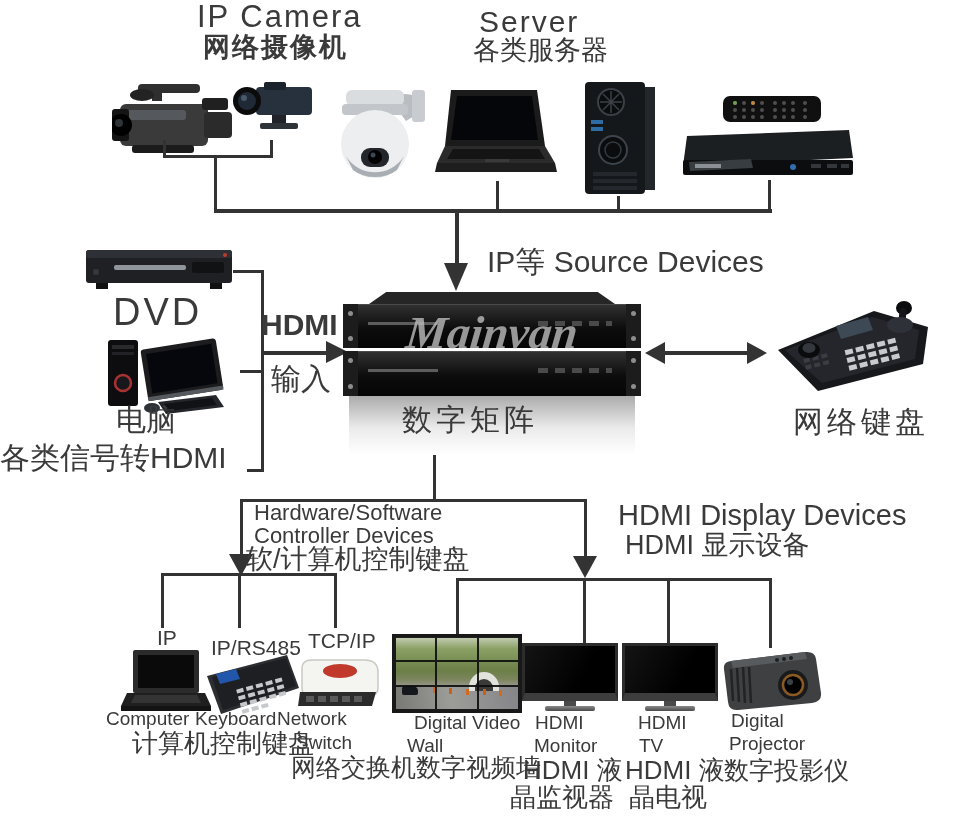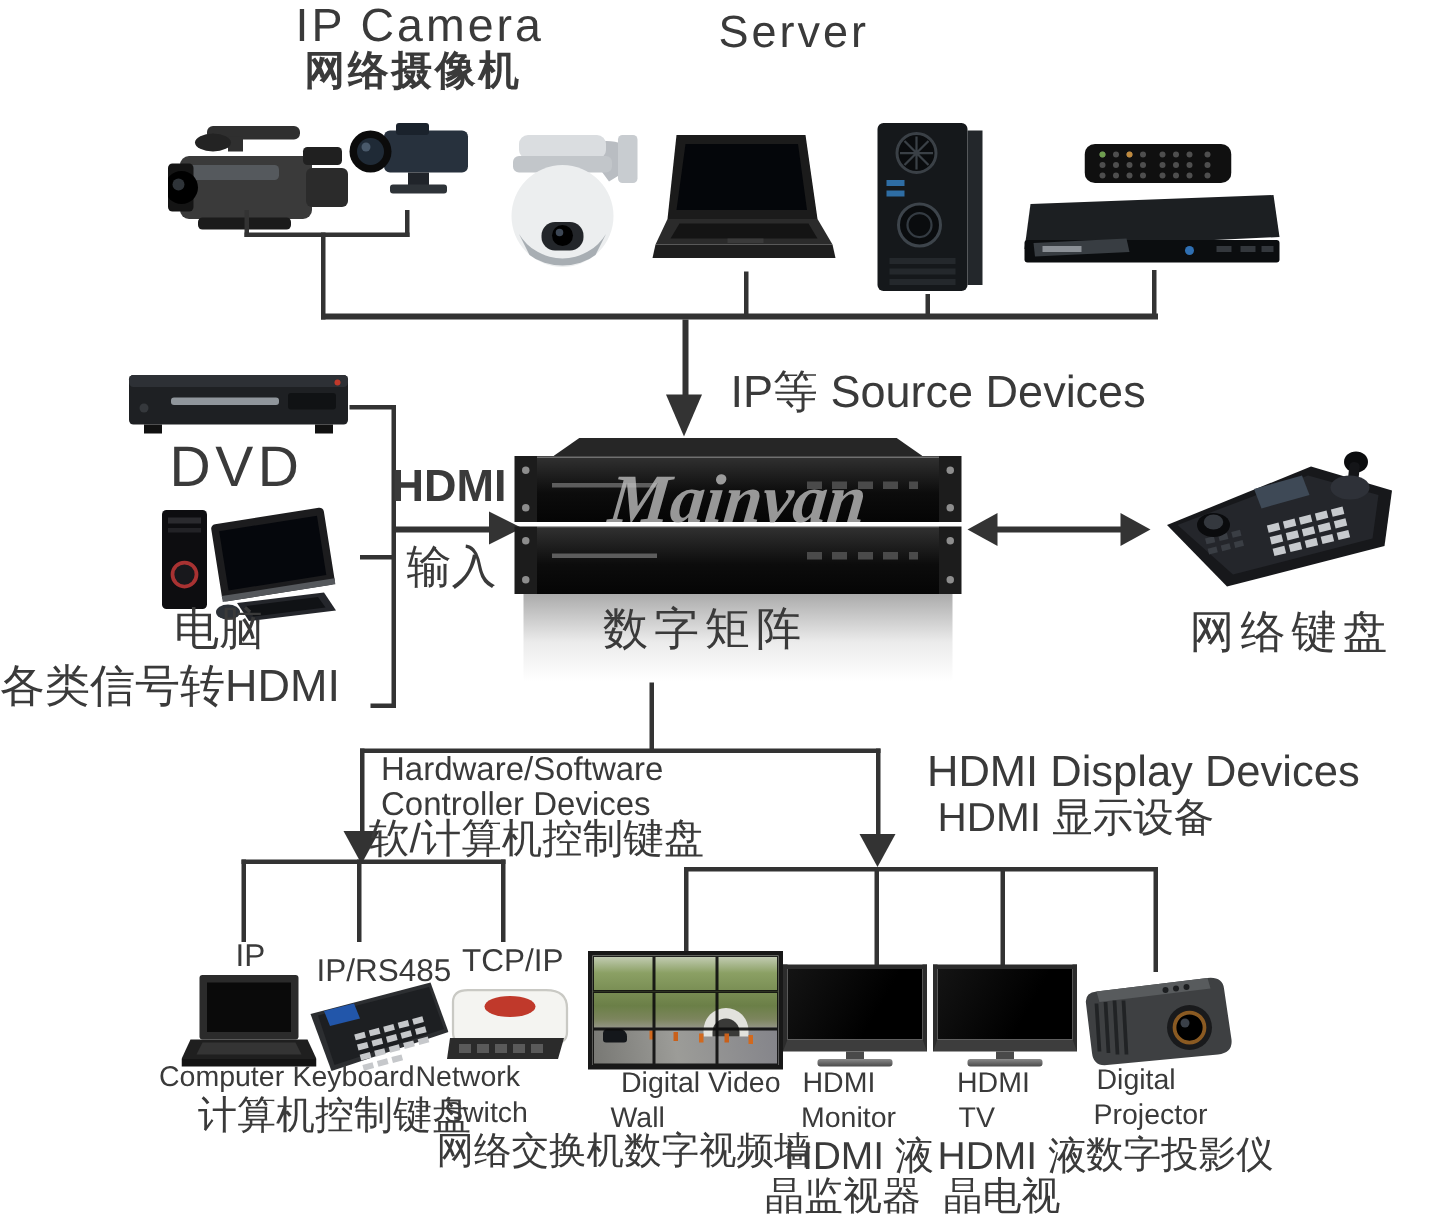--- a/index.html
+++ b/index.html
@@ -67,20 +67,21 @@
   svg{display:block;}
 </style>
 </head>
 <body>
 
 <div id="canvas">
 
   <div class="txt fs31 ls2" style="left:197px;top:1px;">IP Camera</div>
   <div class="txt fs27 bold ls2" style="left:203px;top:33px;">网络摄像机</div>
   <div class="txt fs30 ls2" style="left:479px;top:6px;">Server</div>
+  <div class="txt fs27" style="left:473px;top:36px;">各类服务器</div>
 
   <div class="abs" style="left:112px;top:82px;">
     <svg width="122" height="85" viewBox="0 0 122 85">
       <rect x="26" y="2" width="62" height="9" rx="4" fill="#2f2f2f"></rect>
       <rect x="40" y="9" width="10" height="10" fill="#2f2f2f"></rect>
       <ellipse cx="30" cy="13" rx="12" ry="6" fill="#232323"></ellipse>
       <rect x="8" y="22" width="88" height="42" rx="6" fill="#3a3a3a"></rect>
       <rect x="14" y="28" width="60" height="10" rx="3" fill="#55595d"></rect>
       <rect x="0" y="27" width="17" height="32" rx="3" fill="#141414"></rect>
       <circle cx="9" cy="43" r="11" fill="#000"></circle>

